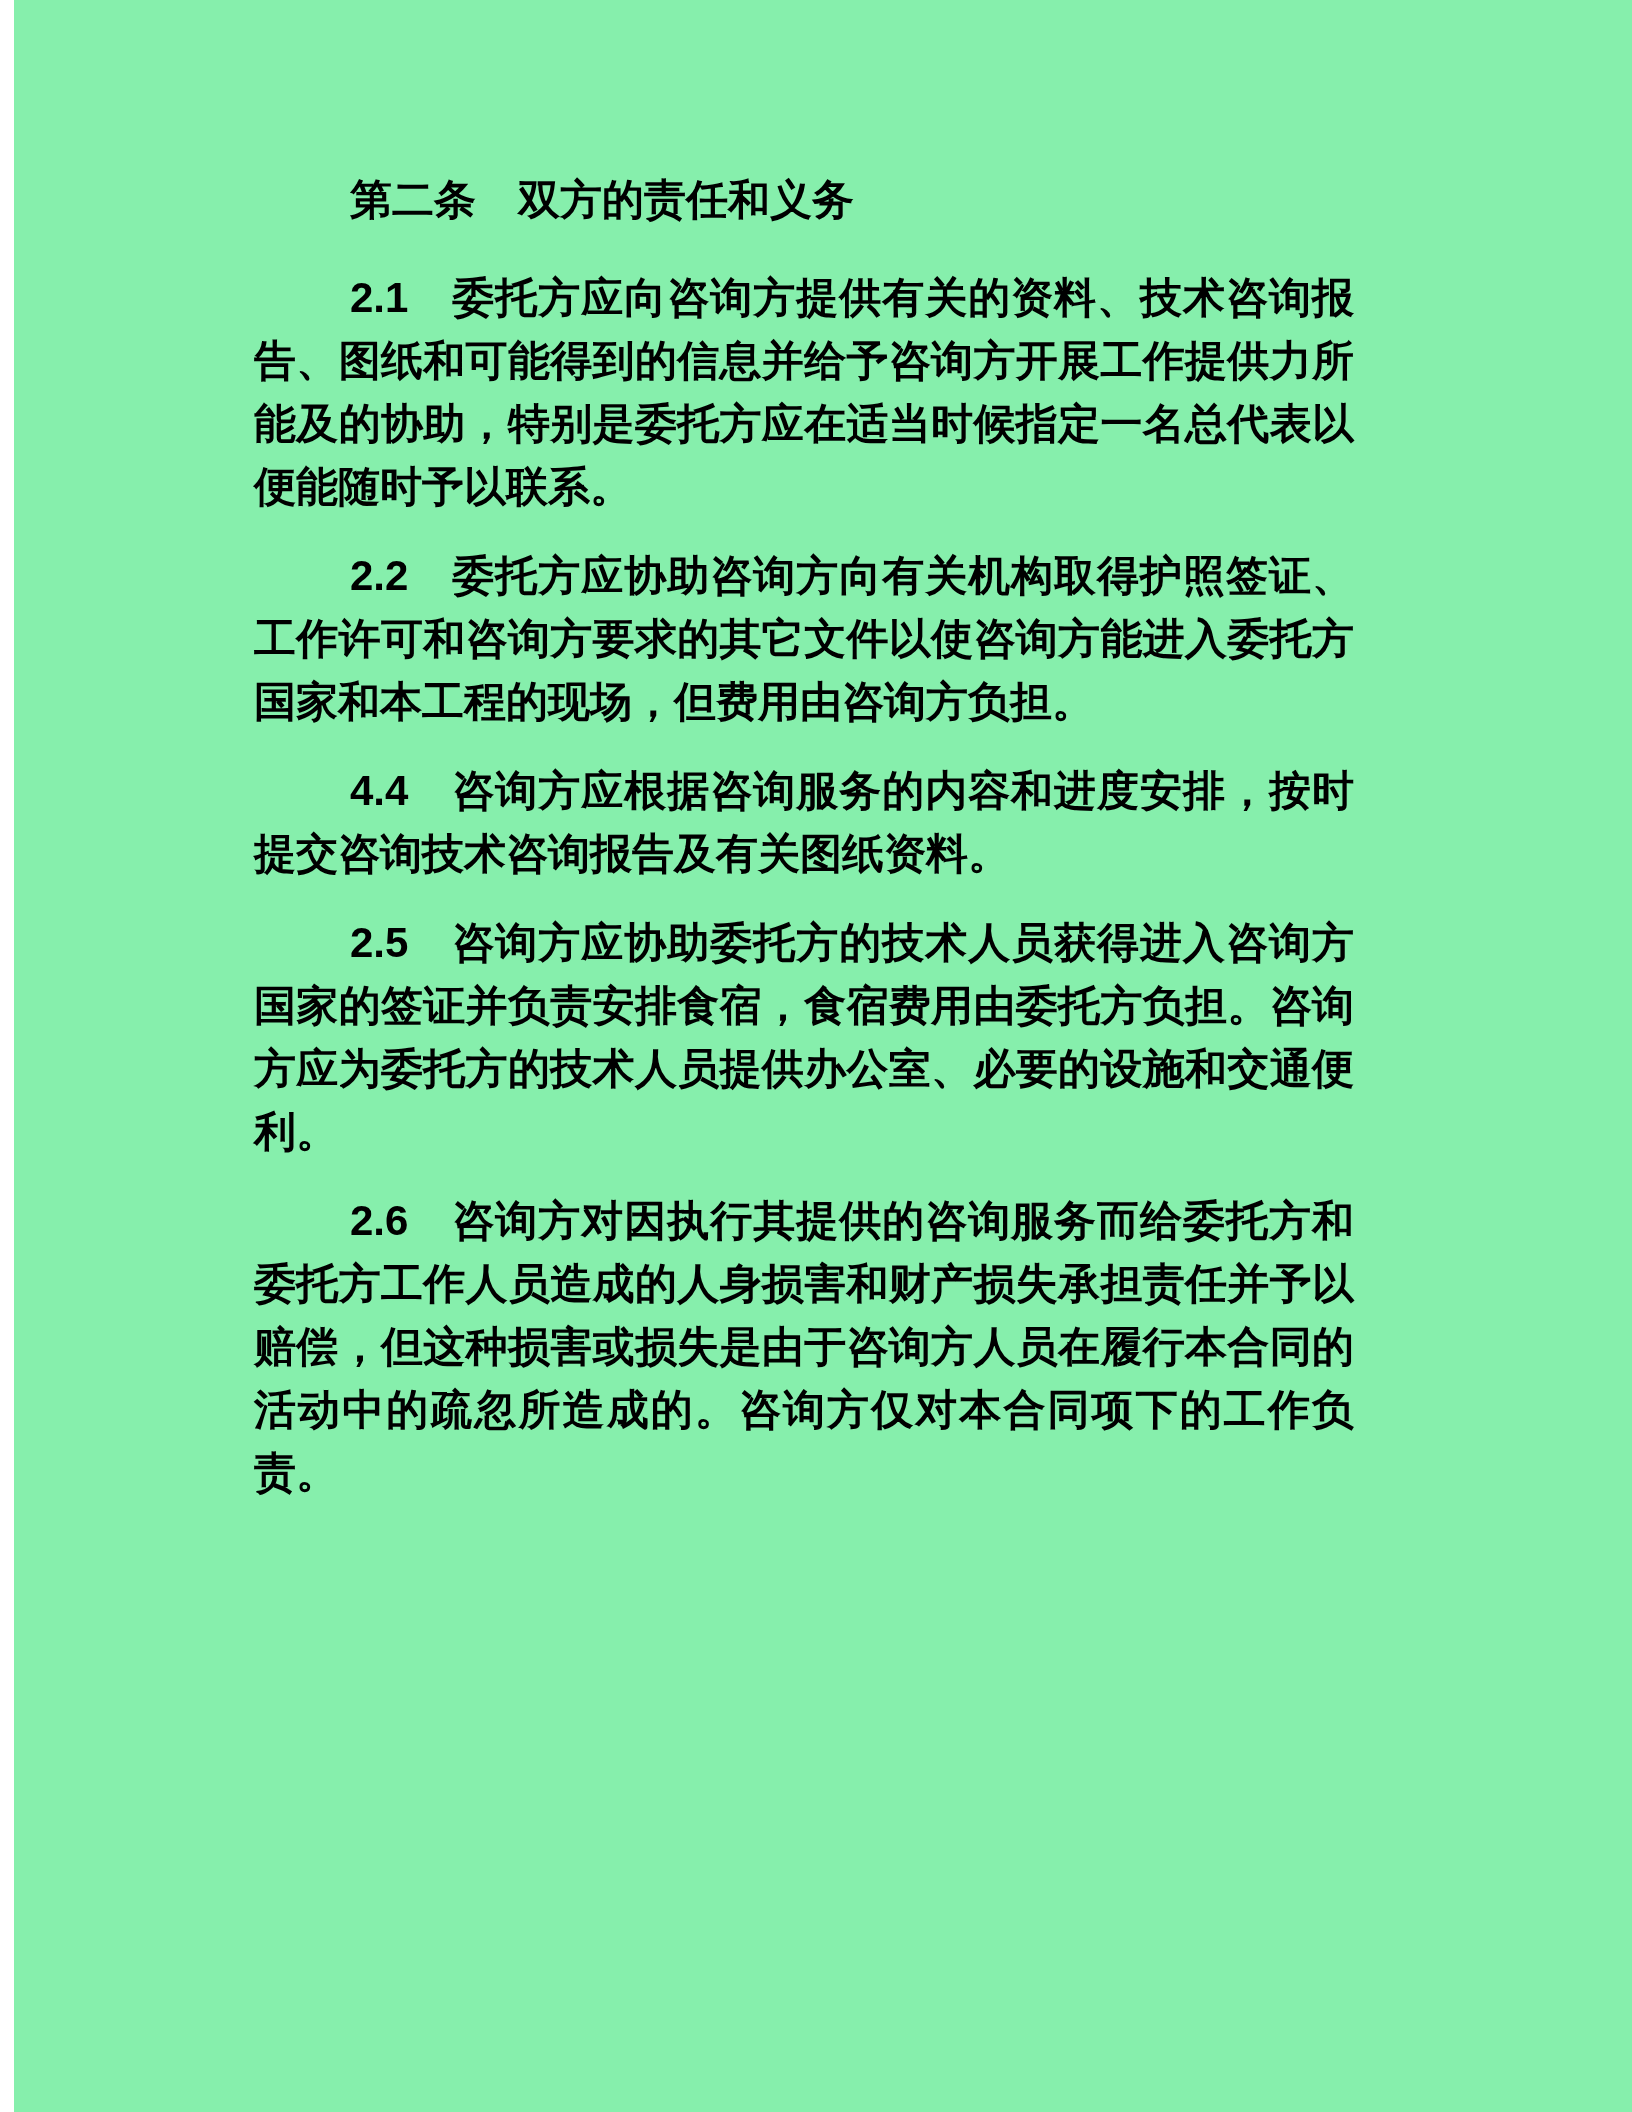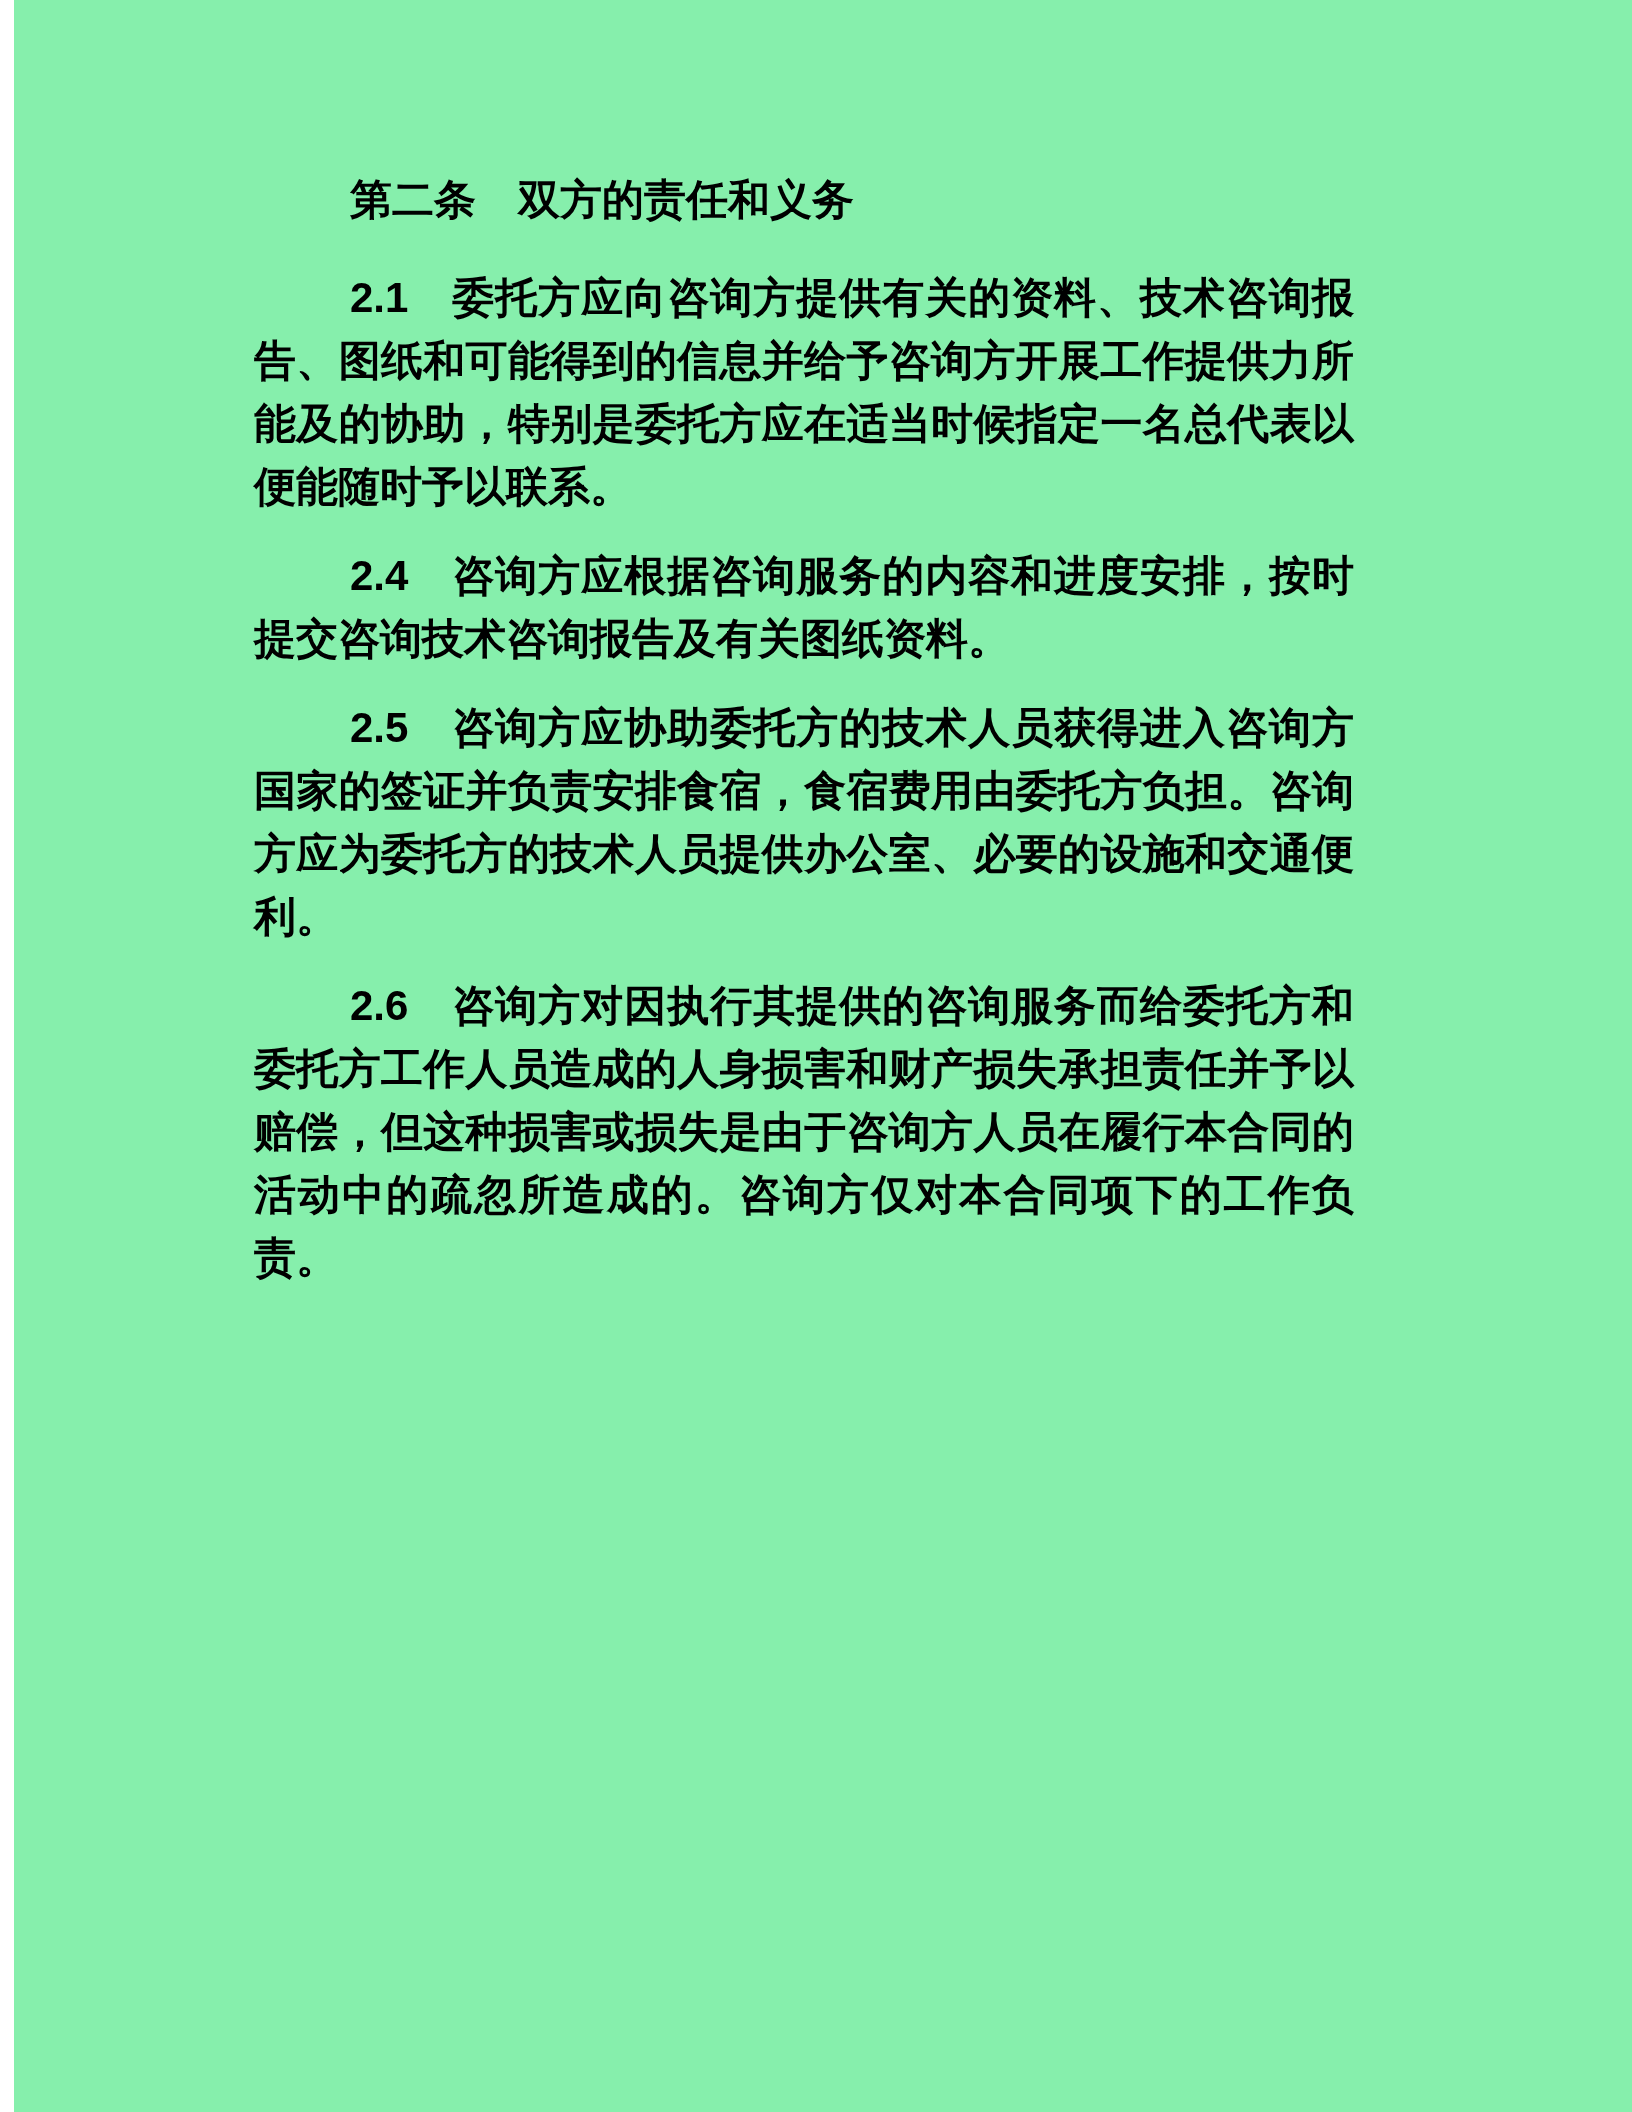--- a/index.html
+++ b/index.html
@@ -46,21 +46,22 @@
 </style>
 </head>
 <body>
 
 <div class="page">
   <div class="content">
     <div class="heading">第二条　双方的责任和义务</div>
 
     <p class="para">2.1　委托方应向咨询方提供有关的资料、技术咨询报告、图纸和可能得到的信息并给予咨询方开展工作提供力所能及的协助，特别是委托方应在适当时候指定一名总代表以便能随时予以联系。</p>
 
+    <p class="para">2.2　委托方应协助咨询方向有关机构取得护照签证、工作许可和咨询方要求的其它文件以使咨询方能进入委托方国家和本工程的现场，但费用由咨询方负担。</p>
 
 
-    <p class="para">2.4　咨询方应根据咨询服务的内容和进度安排，按时提交咨询技术咨询报告及有关图纸资料。</p>
+    <p class="para">4.4　咨询方应根据咨询服务的内容和进度安排，按时提交咨询技术咨询报告及有关图纸资料。</p>
 
     <p class="para">2.5　咨询方应协助委托方的技术人员获得进入咨询方国家的签证并负责安排食宿，食宿费用由委托方负担。咨询方应为委托方的技术人员提供办公室、必要的设施和交通便利。</p>
 
     <p class="para">2.6　咨询方对因执行其提供的咨询服务而给委托方和委托方工作人员造成的人身损害和财产损失承担责任并予以赔偿，但这种损害或损失是由于咨询方人员在履行本合同的活动中的疏忽所造成的。咨询方仅对本合同项下的工作负责。</p>
   </div>
 </div>
 
 </body></html>

